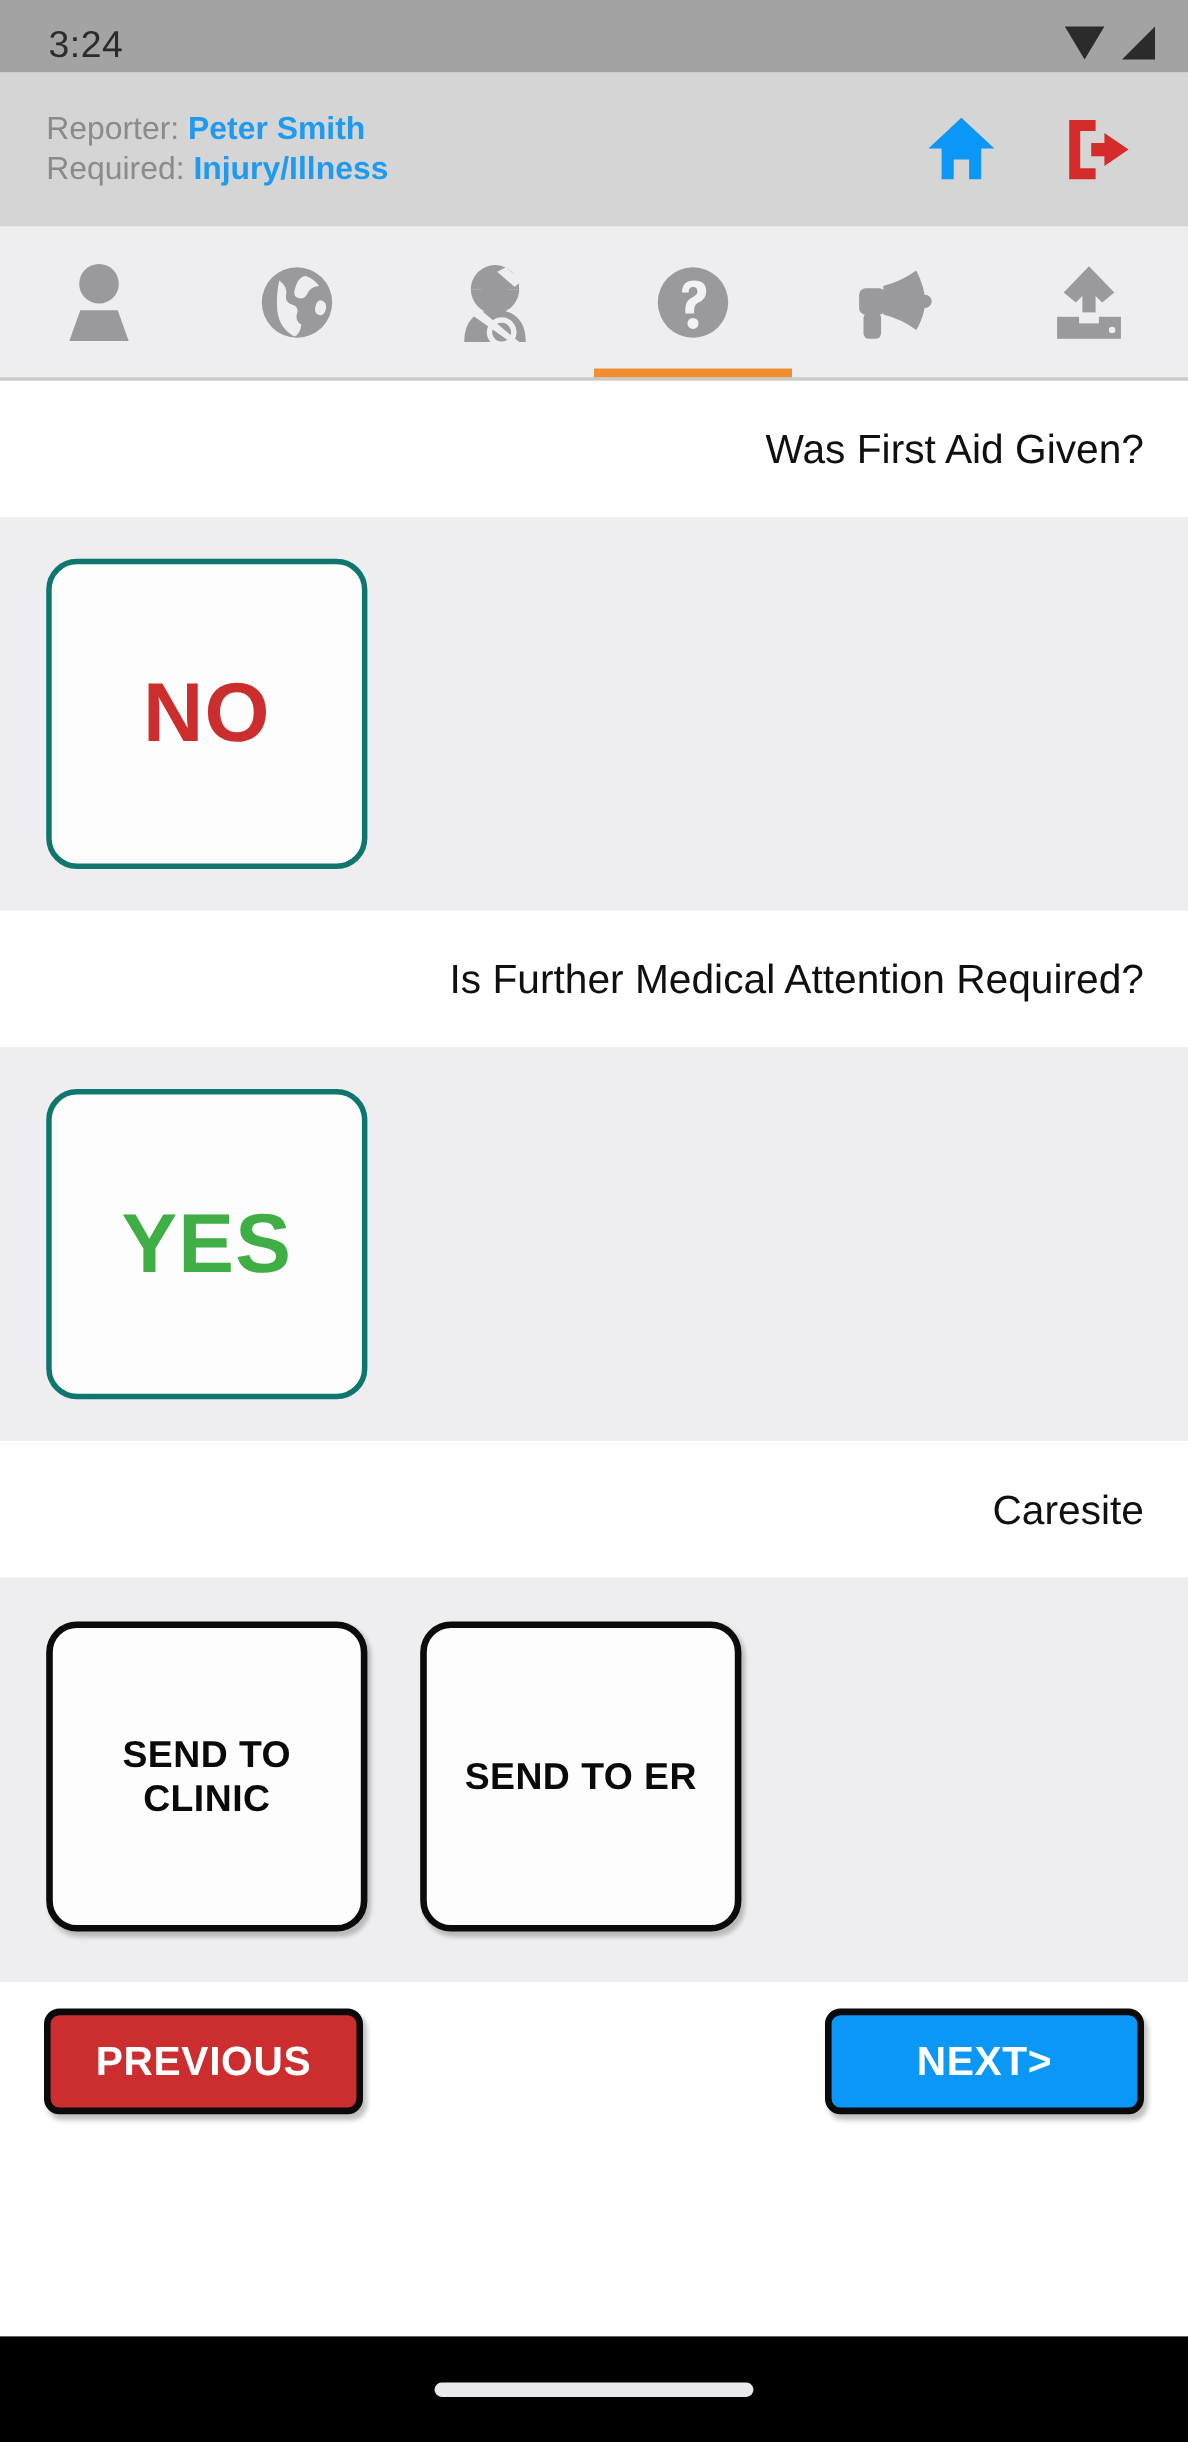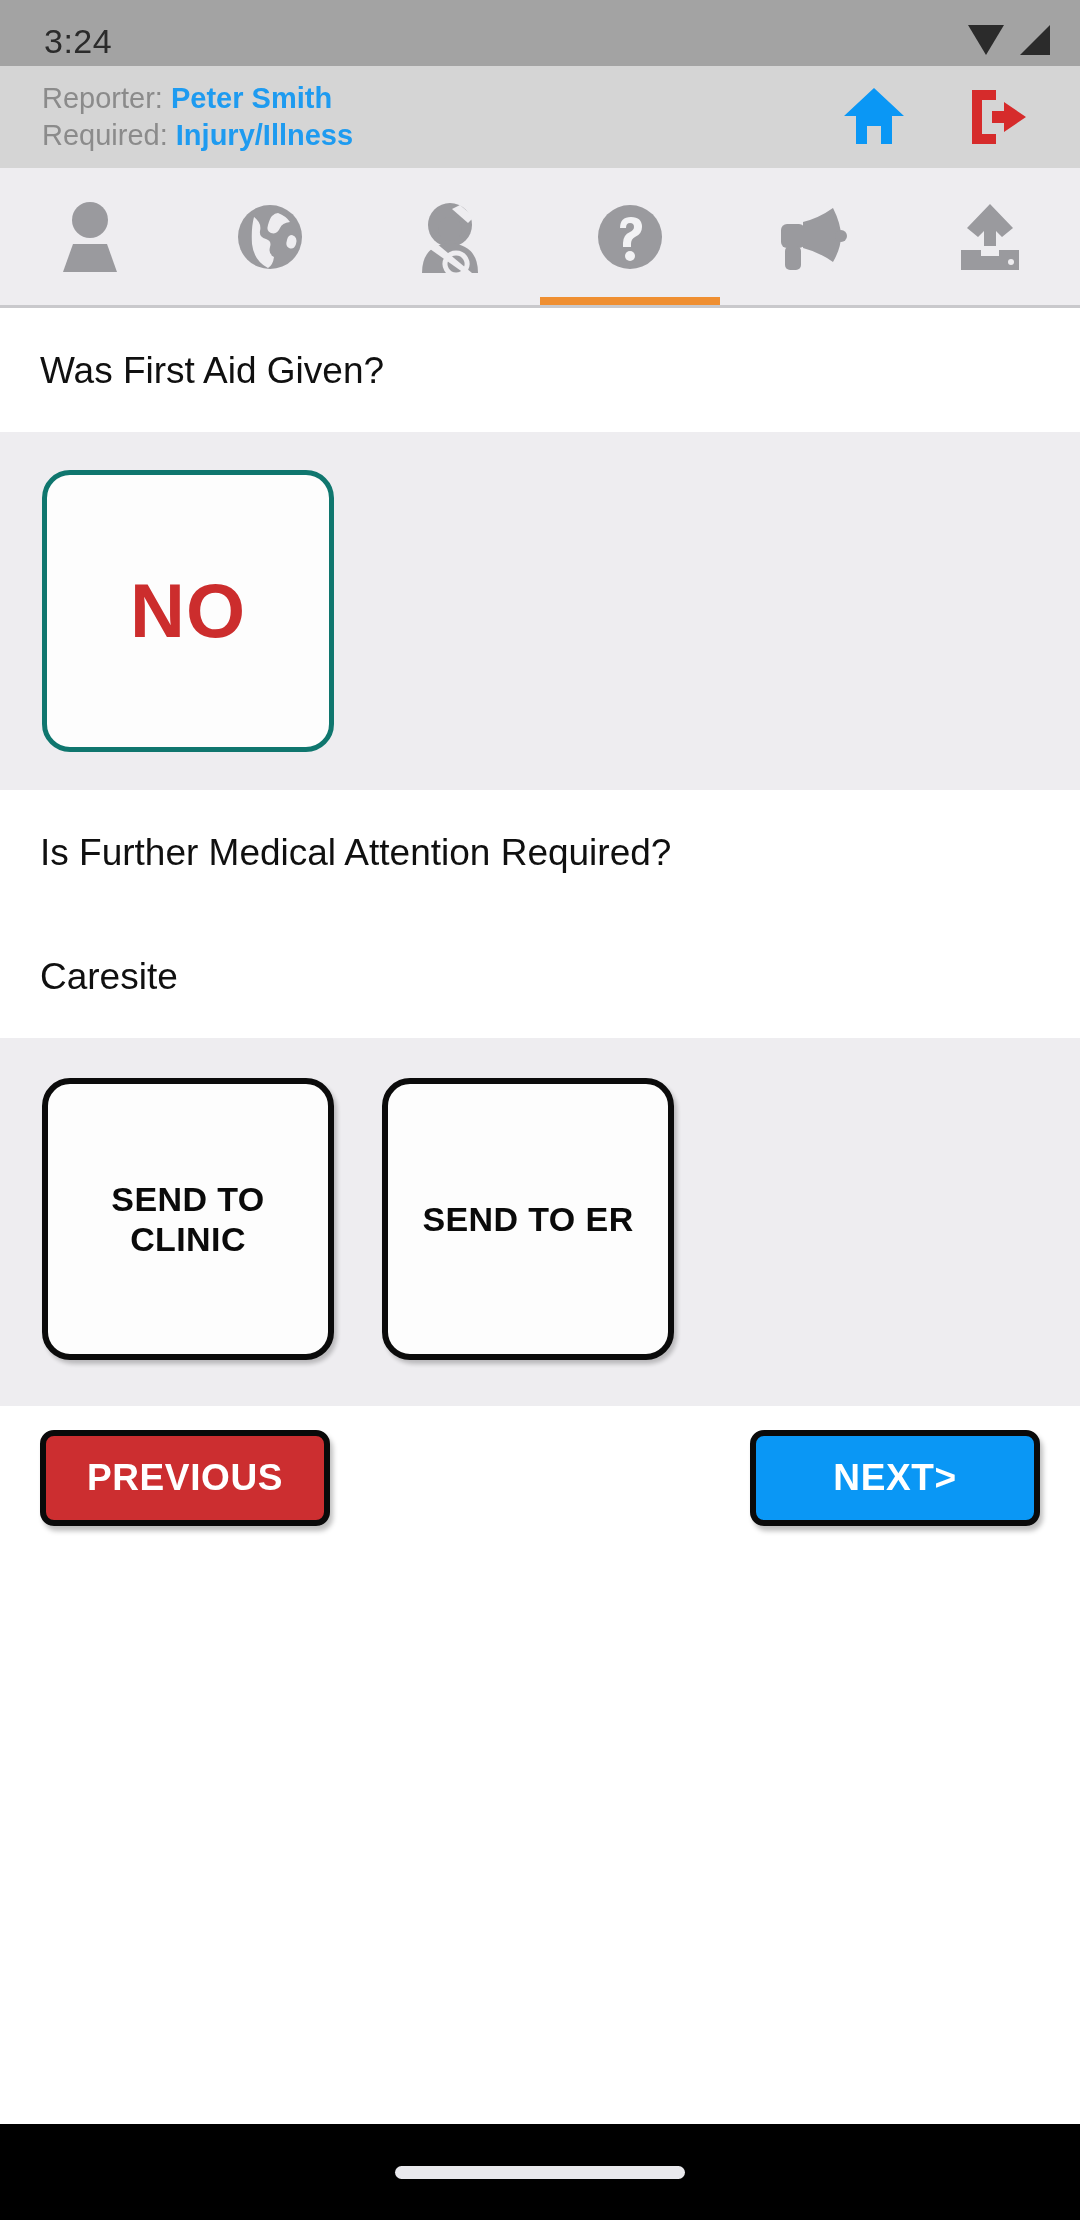--- a/index.html
+++ b/index.html
@@ -31,21 +31,21 @@
   }
   .status-icons {
     margin-left: auto;
     display: flex; align-items: center; gap: 10px;
   }
   .ic-wifi { display: block; }
   .ic-signal { display: block; }
 
   
   .appheader {
-    height: 102px;
+    height: 140px;
     background: #d5d5d5;
     display: flex; align-items: center;
     padding: 0 34px 0 42px;
     flex: 0 0 auto;
   }
   .meta { line-height: 1.28; }
   .meta-row { font-size: 29px; white-space: nowrap; }
   .meta-key { color: #8b8b8b; font-weight: 400; }
   .meta-val { color: #1e9bf0; font-weight: 700; }
   .header-actions {
@@ -84,20 +84,21 @@
 
   .qrow {
     background: #ffffff;
     padding: 42px 40px 40px 40px;
     flex: 0 0 auto;
   }
   .qrow-text {
     font-size: 37px;
     color: #101010;
     font-weight: 400;
+    text-align: right;
   }
 
   .answers {
     background: #eeedf0;
     padding: 38px 0 38px 42px;
     display: flex; align-items: flex-start; gap: 44px;
     flex: 0 0 auto;
   }
 
   .optbtn {
@@ -267,20 +268,25 @@
     </div>
     <div class="answers">
       <div class="optbtn green">
         <span class="opt-label-no">NO</span>
       </div>
     </div>
 
     <div class="qrow">
       <div class="qrow-text">Is Further Medical Attention Required?</div>
     </div>
+    <div class="answers">
+      <div class="optbtn green">
+        <span class="opt-label-yes">YES</span>
+      </div>
+    </div>
 
     <div class="qrow">
       <div class="qrow-text">Caresite</div>
     </div>
     <div class="answers caresite-answers">
       <div class="optbtn plain">
         <span class="opt-label-plain">SEND TO CLINIC</span>
       </div>
       <div class="optbtn plain">
         <span class="opt-label-plain">SEND TO ER</span>

